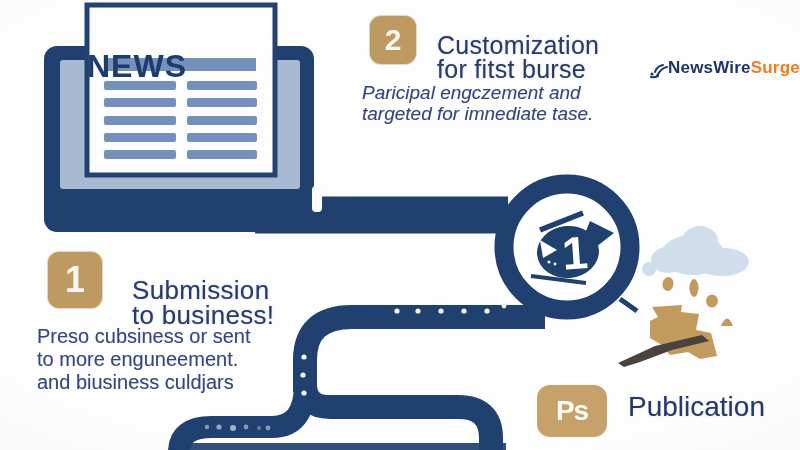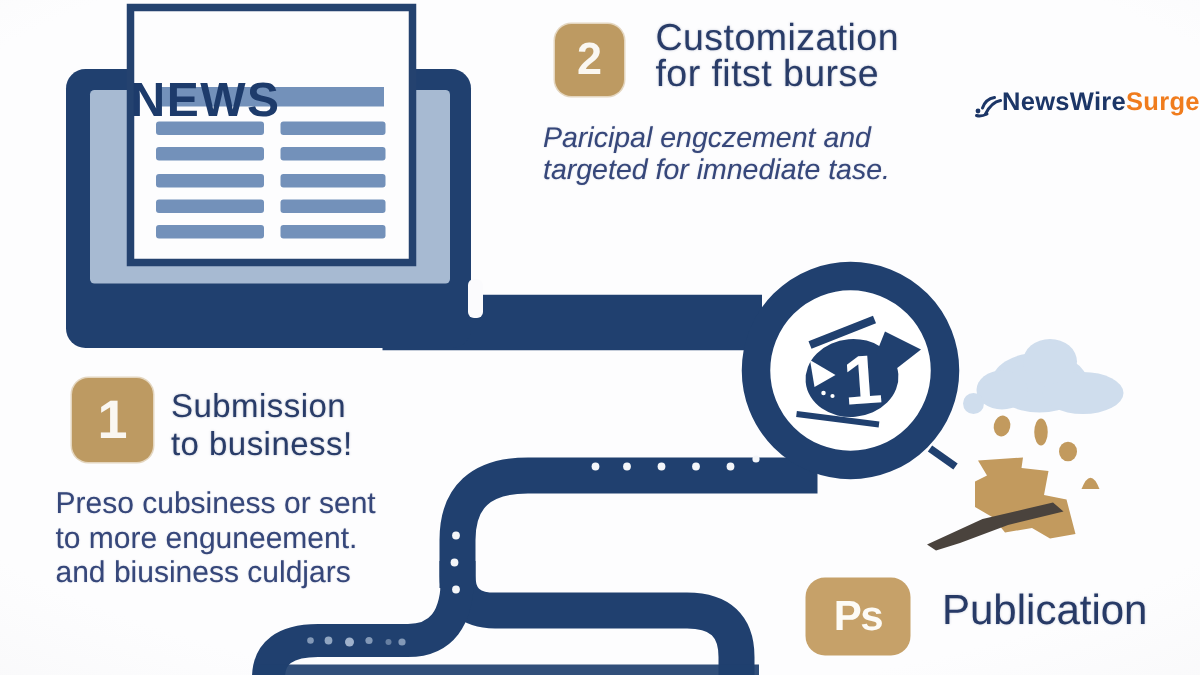--- a/index.html
+++ b/index.html
@@ -17,23 +17,23 @@
   }
   
   .badge{
     background:#bd9a62;border-radius:11px;color:#faf7f1;
     display:flex;align-items:center;justify-content:center;font-weight:700;
     box-shadow:0 0 0 1px rgba(189,154,98,.4);
   }
   .badge-step2{left:370px;top:16px;width:46px;height:48px;font-size:30px;}
   .badge-step1{left:48px;top:252px;width:54px;height:56px;font-size:36px;}
   
-  .step-title{color:#293c68;text-shadow:0 0 1.5px rgba(46,64,112,.35);letter-spacing:.3px;}
+  .step-title{color:#293c68;text-shadow:0 0 1.5px rgba(46,64,112,.35);letter-spacing:.3px;margin-top:20px;}
   .title-step2{left:437px;top:13px;font-size:25px;line-height:24px;}
-  .title-step1{left:114px;top:258px;font-size:22px;line-height:25px;}
+  .title-step1{left:132px;top:258px;font-size:26px;line-height:25px;}
   
   .step-body{color:#36477a;text-shadow:0 0 1px rgba(54,71,122,.3);}
   .body-step2{left:362px;top:82px;font-size:19px;line-height:21px;font-style:italic;}
   .body-step1{left:37px;top:325px;font-size:20px;line-height:23px;}
   
   .brand{left:646px;top:58px;height:26px;display:flex;align-items:flex-start;}
   .brand-text{font-size:17px;font-weight:700;letter-spacing:.2px;}
   .brand-prefix{color:#1c3667;}
   .brand-suffix{color:#f07c1d;}
   

